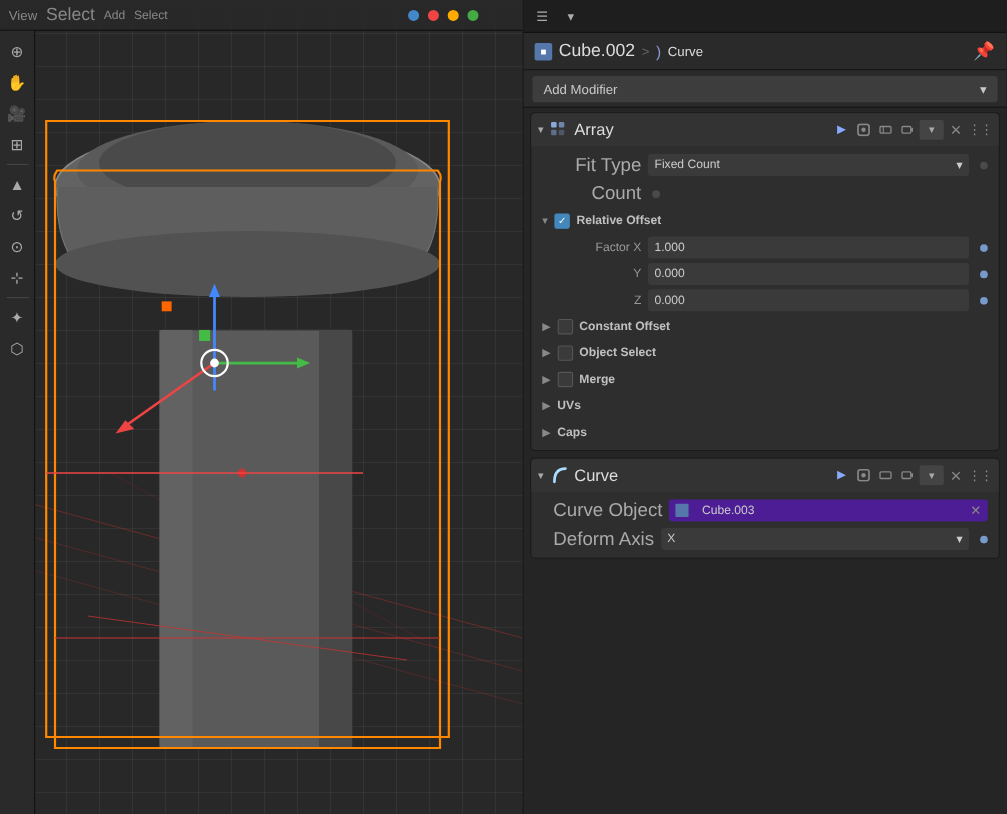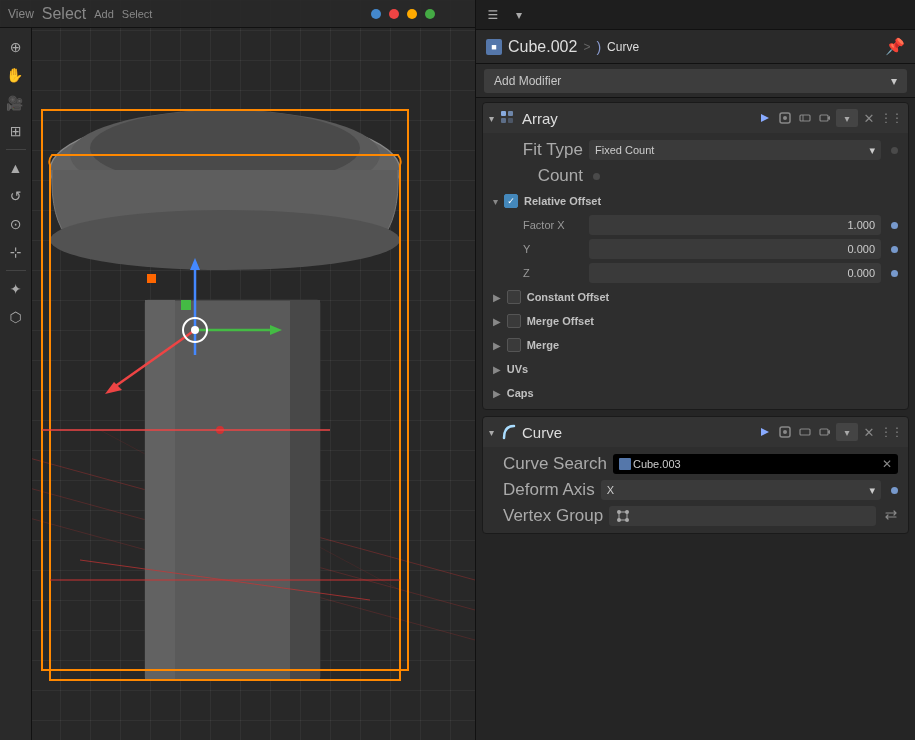--- a/index.html
+++ b/index.html
@@ -375,61 +375,60 @@
       align-items: center;
       height: 24px;
       padding: 0 10px 0 40px;
       gap: 6px;
     }
 
     .sub-label {
       color: #999;
       font-size: 11px;
       min-width: 60px;
-      text-align: left;
+      text-align: right;
     }
 
     .num-input {
       flex: 1;
       height: 20px;
       background: #3a3a3a;
       border: none;
       border-radius: 3px;
       color: #ccc;
       font-size: 11px;
       padding: 0 6px;
       display: flex;
       align-items: center;
-      justify-content: flex-end;
     }
 
     
     .curve-icon {
       width: 16px;
       height: 16px;
       display: flex;
       align-items: center;
       justify-content: center;
       color: #aaddff;
       font-size: 14px;
     }
 
     
     .curve-obj-value {
       flex: 1;
       height: 20px;
-      background: #000000;
+      background: #4c1d95;
       border: none;
       border-radius: 3px;
       color: #ccc;
       font-size: 11px;
       padding: 0 6px;
       display: flex;
       align-items: center;
-      gap: 2px;
+      gap: 12px;
     }
 
     .curve-obj-icon {
       width: 12px;
       height: 12px;
       background: #5577aa;
       border-radius: 1px;
       flex-shrink: 0;
     }
 
@@ -686,21 +685,21 @@
 
         <div class="section-row">
           <span class="section-triangle">▶</span>
           <div class="section-check"></div>
           <span class="section-label">Constant Offset</span>
         </div>
 
         <div class="section-row">
           <span class="section-triangle">▶</span>
           <div class="section-check"></div>
-          <span class="section-label">Merge Offset</span>
+          <span class="section-label">Object Select</span>
         </div>
 
         <div class="section-row">
           <span class="section-triangle">▶</span>
           <div class="section-check"></div>
           <span class="section-label">Merge</span>
         </div>
 
         <div class="section-row">
           <span class="section-triangle">▶</span>
@@ -748,55 +747,34 @@
           </button>
           <button class="mod-btn-dropdown">▾</button>
           <button class="mod-btn-close">✕</button>
           <span class="mod-dots">⋮⋮</span>
         </div>
       </div>
 
       <div class="modifier-body">
 
         <div class="prop-row">
-          <span class="prop-label">Curve Search</span>
+          <span class="prop-label">Curve Object</span>
           <div class="curve-obj-value">
             <div class="curve-obj-icon"></div>
             <span>Cube.003</span>
             <span class="curve-obj-close">✕</span>
           </div>
         </div>
 
         <div class="prop-row">
           <span class="prop-label">Deform Axis</span>
           <div class="prop-value dropdown">
             <span>X</span>
             <span>▾</span>
           </div>
           <div class="prop-dot active"></div>
         </div>
 
-        <div class="prop-row">
-          <span class="prop-label">Vertex Group</span>
-          <div class="prop-value" style="position:relative;display:flex;align-items:center;gap:4px;">
-            <svg width="16" height="16" viewBox="0 0 16 16">
-              <circle cx="4" cy="4" r="2" fill="#aaa"></circle>
-              <circle cx="12" cy="4" r="2" fill="#aaa"></circle>
-              <circle cx="4" cy="12" r="2" fill="#aaa"></circle>
-              <circle cx="12" cy="12" r="2" fill="#aaa"></circle>
-              <line x1="4" y1="4" x2="12" y2="4" stroke="#aaa" stroke-width="1"></line>
-              <line x1="4" y1="12" x2="12" y2="12" stroke="#aaa" stroke-width="1"></line>
-              <line x1="4" y1="4" x2="4" y2="12" stroke="#aaa" stroke-width="1"></line>
-              <line x1="12" y1="4" x2="12" y2="12" stroke="#aaa" stroke-width="1"></line>
-            </svg>
-          </div>
-          <div style="margin-left:2px;cursor:pointer">
-            <svg width="14" height="14" viewBox="0 0 14 14">
-              <path d="M2 5 L12 5 M10 3 L12 5 L10 7" fill="none" stroke="#888" stroke-width="1.2" stroke-linecap="round"></path>
-              <path d="M12 9 L2 9 M4 7 L2 9 L4 11" fill="none" stroke="#888" stroke-width="1.2" stroke-linecap="round"></path>
-            </svg>
-          </div>
-        </div>
       </div>
     </div>
 
   </div>
 </div>
 
 </body></html>

